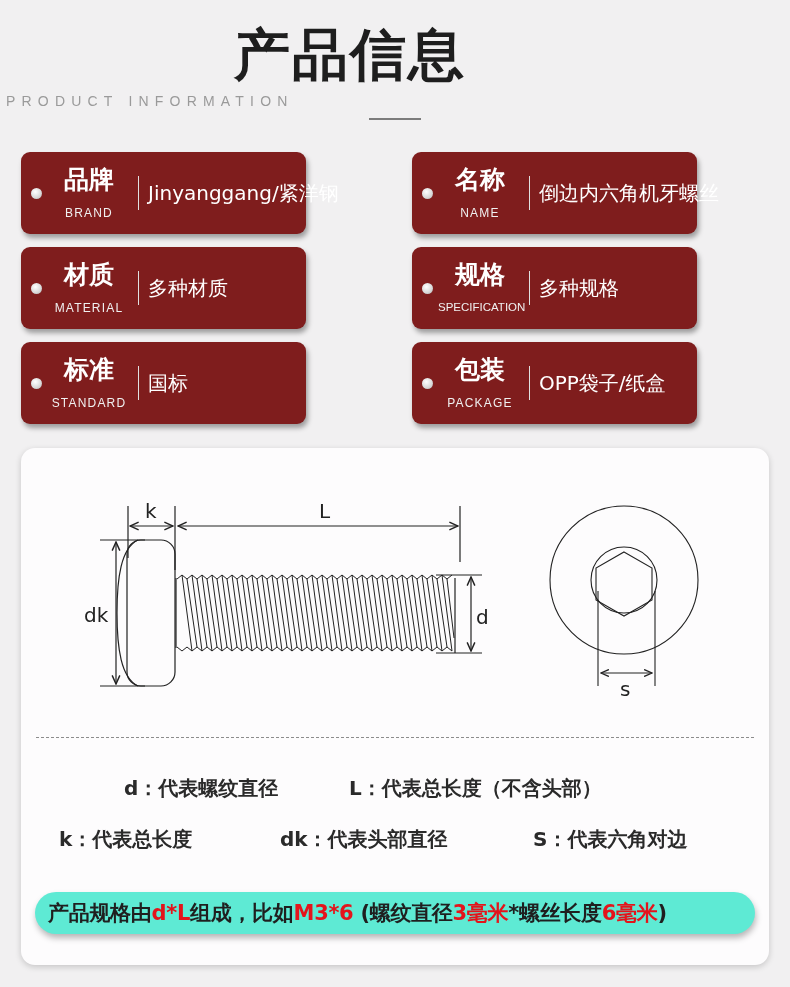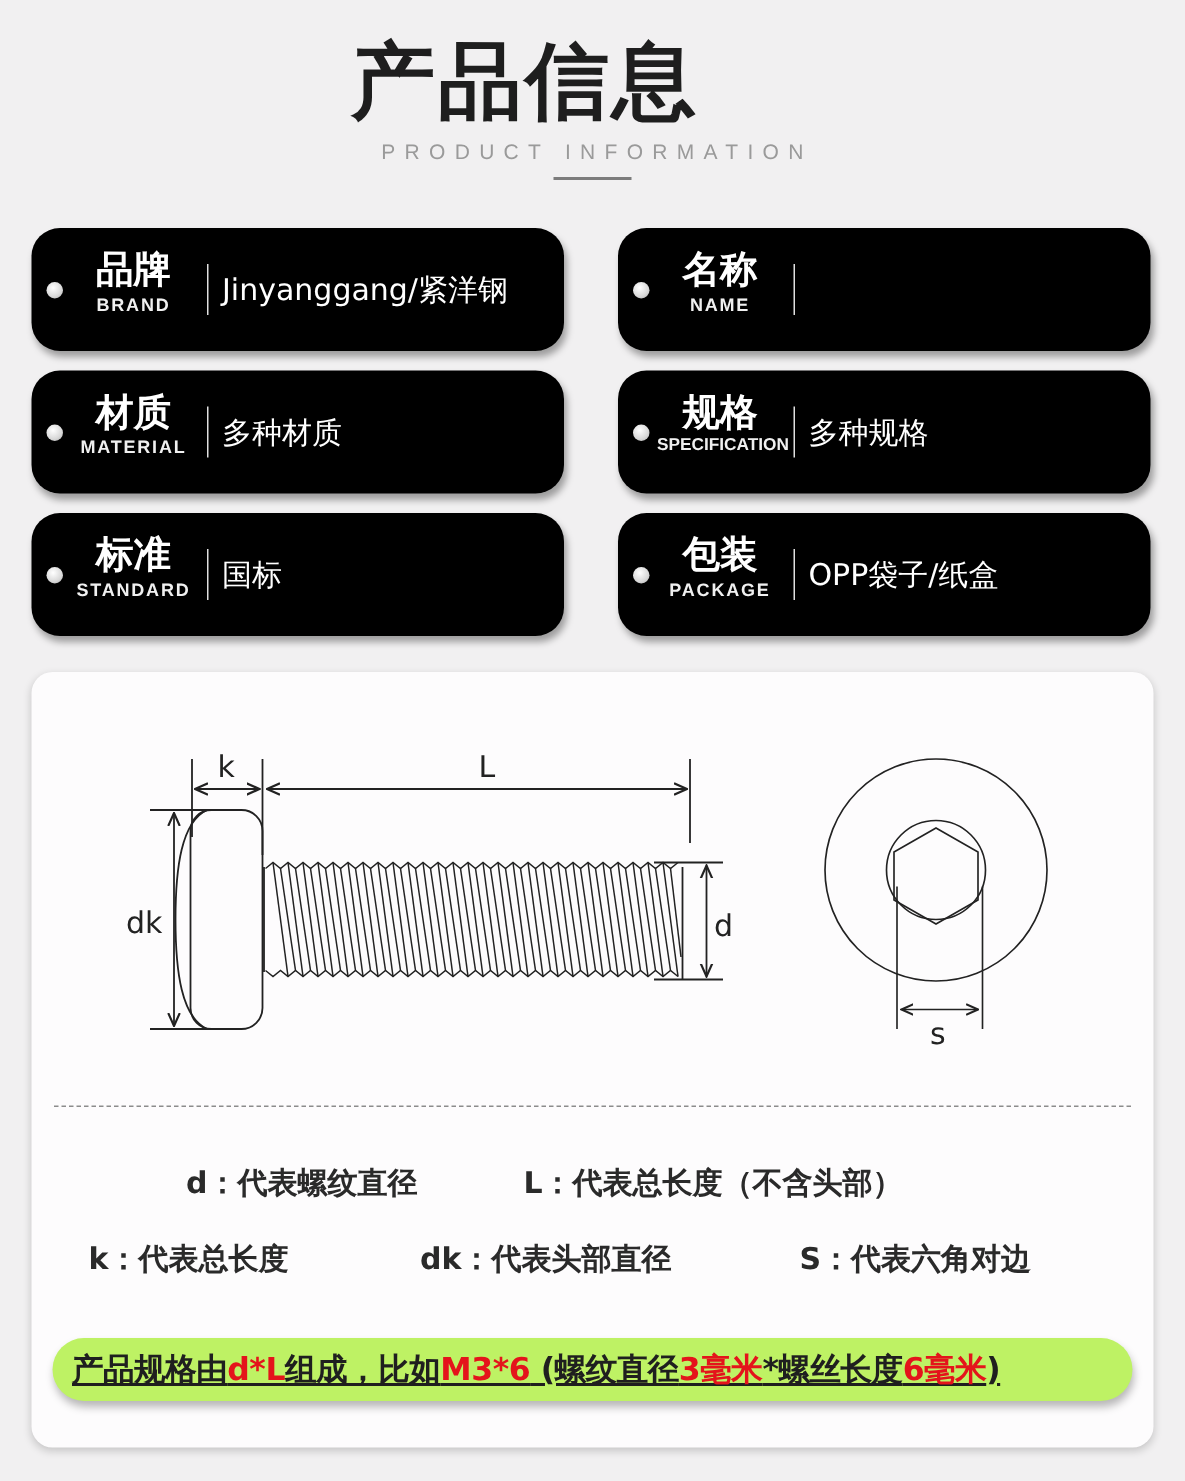--- a/index.html
+++ b/index.html
@@ -1,40 +1,40 @@
 <!DOCTYPE html>
 <html><head>
 <meta charset="utf-8">
 <style>
   * { box-sizing: border-box; margin: 0; padding: 0; }
   html, body { width: 790px; height: 987px; background: #f1f0f1; overflow: hidden; }
   body { font-family: "DejaVu Sans", "Liberation Sans", sans-serif; position: relative; }
 
   .header { position: absolute; left: 0; top: 0; width: 790px; text-align: center; }
   .title { position: absolute; top: 22px; width: 700px; text-align: center; font-size: 56px; font-weight: bold; color: #1e1e1e; letter-spacing: 2px; line-height: 66px; }
-  .subtitle { position: absolute; top: 93px; width: 790px; text-align: center; font-family: "Liberation Sans", sans-serif; font-size: 14px; color: #9a9a9a; letter-spacing: 6.2px; padding-left: 6px; }
+  .subtitle { position: absolute; top: 93px; width: 790px; text-align: left; font-family: "Liberation Sans", sans-serif; font-size: 14px; color: #9a9a9a; letter-spacing: 6.2px; padding-left: 6px; }
   .title-rule { position: absolute; top: 118px; left: 369px; width: 52px; height: 2px; background: #7c7c7c; }
 
-  .tag { position: absolute; width: 355px; height: 82px; background: #000000; border-radius: 19px; box-shadow: 2px 4px 5px rgba(0,0,0,0.35); color: #fff; }
+  .tag { position: absolute; width: 285px; height: 82px; background: #7f1d1d; border-radius: 9px; box-shadow: 2px 4px 5px rgba(0,0,0,0.35); color: #fff; }
   .tag .hole { position: absolute; left: 10px; top: 36px; width: 11px; height: 11px; border-radius: 50%; background: radial-gradient(circle at 40% 35%, #ffffff, #d8d8d8 60%, #a9a9a9); }
   .tag .label-block { position: absolute; left: 26px; top: 12px; width: 84px; text-align: center; }
   .tag .label-cn { font-size: 25px; font-weight: bold; line-height: 32px; color: #fff; }
-  .tag .label-en { font-family: "Liberation Sans", sans-serif; font-size: 12px; font-weight: bold; letter-spacing: 1.2px; color: #f0f0f0; margin-top: 0; white-space: nowrap; }
+  .tag .label-en { font-family: "Liberation Sans", sans-serif; font-size: 12px; font-weight: normal; letter-spacing: 1.2px; color: #f0f0f0; margin-top: 10px; white-space: nowrap; }
   .tag .label-en.tight { letter-spacing: 0; font-size: 11.5px; }
   .tag .divider { position: absolute; left: 117px; top: 24px; width: 1px; height: 34px; background: #e0e0e0; }
   .tag .value { position: absolute; left: 127px; top: 26px; font-size: 20px; font-weight: normal; color: #fff; white-space: nowrap; line-height: 30px; }
 
   .card { position: absolute; left: 21px; top: 448px; width: 748px; height: 517px; background: #fdfcfd; border-radius: 14px; box-shadow: 0 2px 6px rgba(0,0,0,0.18); }
   .diagram { position: absolute; left: 0; top: 0; }
   .dashed { position: absolute; left: 15px; top: 289px; width: 718px; border-top: 1px dashed #8c8c8c; }
 
   .legend-row { position: absolute; left: 0; width: 748px; font-size: 20px; font-weight: bold; color: #2a2a2a; white-space: nowrap; }
   .legend-item { position: absolute; text-align: right; }
 
-  .formula { position: absolute; left: 14px; top: 444px; width: 720px; height: 42px; background: #bef264; border-radius: 21px; box-shadow: 1px 4px 6px rgba(0,0,0,0.28); font-size: 21px; font-weight: bold; color: #1f1f1f; line-height: 42px; padding-left: 13px; white-space: nowrap; letter-spacing: -0.3px; text-decoration: underline; }
+  .formula { position: absolute; left: 14px; top: 444px; width: 720px; height: 42px; background: #5eead4; border-radius: 21px; box-shadow: 1px 4px 6px rgba(0,0,0,0.28); font-size: 21px; font-weight: bold; color: #1f1f1f; line-height: 42px; padding-left: 13px; white-space: nowrap; letter-spacing: -0.3px; }
   .red { color: #e4141b; }
 
   .diagram-text { font-family: "DejaVu Sans", sans-serif; font-size: 20px; fill: #222; }
 </style>
 </head>
 <body>
 
 <div class="header">
   <div class="title">产品信息</div>
   <div class="subtitle">PRODUCT INFORMATION</div>
@@ -51,20 +51,21 @@
   <div class="value">Jinyanggang/紧洋钢</div>
 </div>
 
 <div class="tag" style="left:412px; top:152px;">
   <div class="hole"></div>
   <div class="label-block">
     <div class="label-cn">名称</div>
     <div class="label-en">NAME</div>
   </div>
   <div class="divider"></div>
+  <div class="value">倒边内六角机牙螺丝</div>
 </div>
 
 <div class="tag" style="left:21px; top:247px;padding-left:44px;">
   <div class="hole"></div>
   <div class="label-block">
     <div class="label-cn">材质</div>
     <div class="label-en">MATERIAL</div>
   </div>
   <div class="divider"></div>
   <div class="value">多种材质</div>

